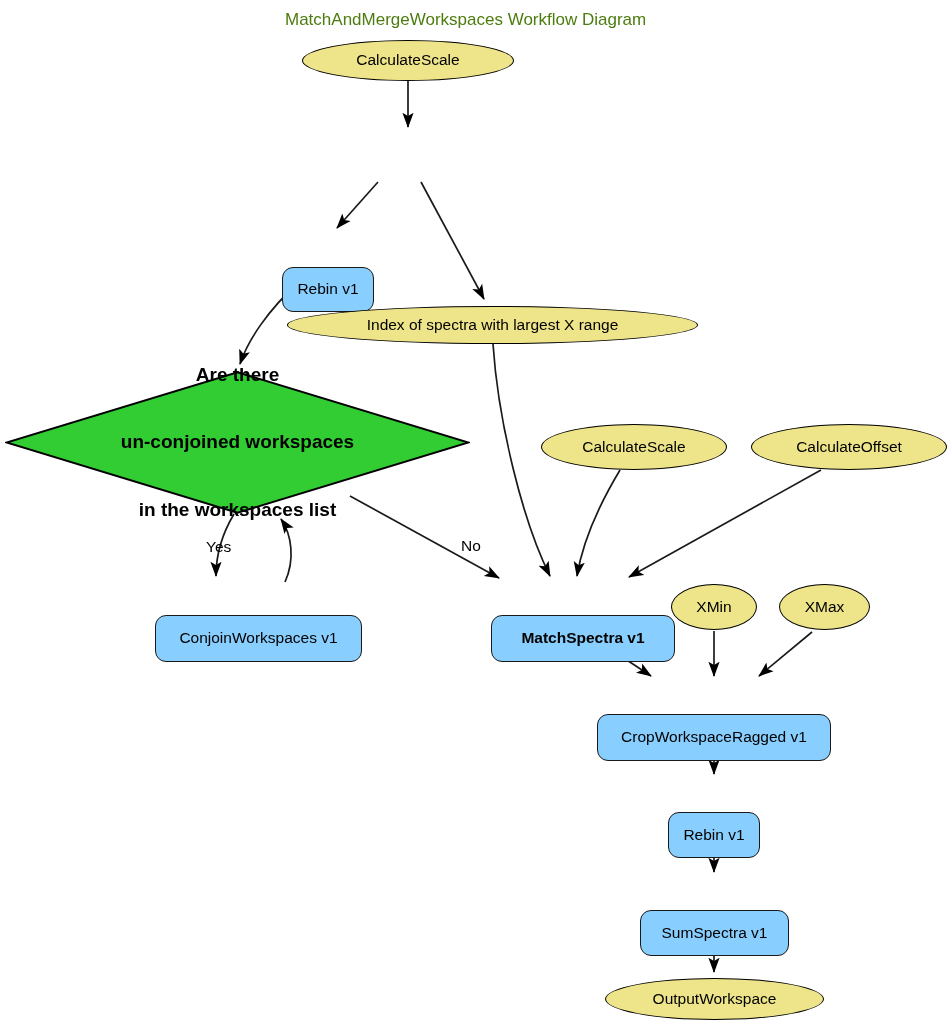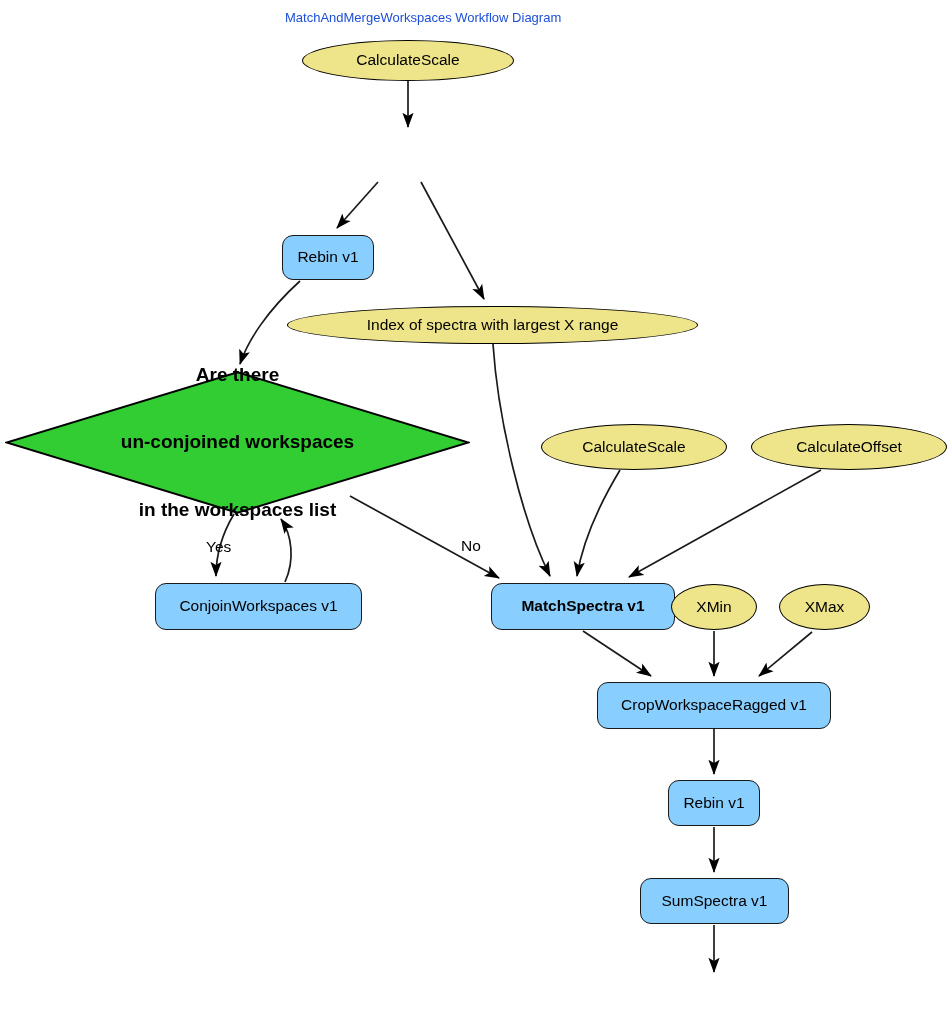--- a/index.html
+++ b/index.html
@@ -32,37 +32,38 @@
     display: flex;
     align-items: center;
     justify-content: center;
     text-align: center;
     box-sizing: border-box;
     line-height: 1.18;
     white-space: pre;
   }
   .title {
     position: absolute;
-    font-size: 13px;
-    color: #1d4ed8;
+    font-size: 17px;
+    color: #4d7c0f;
     white-space: nowrap;
   }
   
   .ellipse {
     background: #eee48a;
     border: 1.4px solid #000000;
     border-radius: 50%;
     font-size: 15.5px;
   }
   
   .algbox {
     background: #88ceff;
     border: 1.4px solid #1a1a1a;
     border-radius: 11px;
     font-size: 15.5px;
+    margin-top: 32px;
   }
   
   .procbox {
     background: #25b1a9;
     border: 1.4px solid #1a1a1a;
     border-radius: 0;
     font-size: 15.5px;
   }
   
   .diamond {
@@ -195,14 +196,17 @@
   </div>
 
   <div class="node algbox" style="left:668px; top:780px; width:92px; height:46px;">
     <span>Rebin v1</span>
   </div>
 
   <div class="node algbox" style="left:640px; top:878px; width:149px; height:46px;">
     <span>SumSpectra v1</span>
   </div>
 
+  <div class="node ellipse" style="left:605px; top:978px; width:219px; height:42px;">
+    <span>OutputWorkspace</span>
+  </div>
 
 </div>
 
 </body></html>

